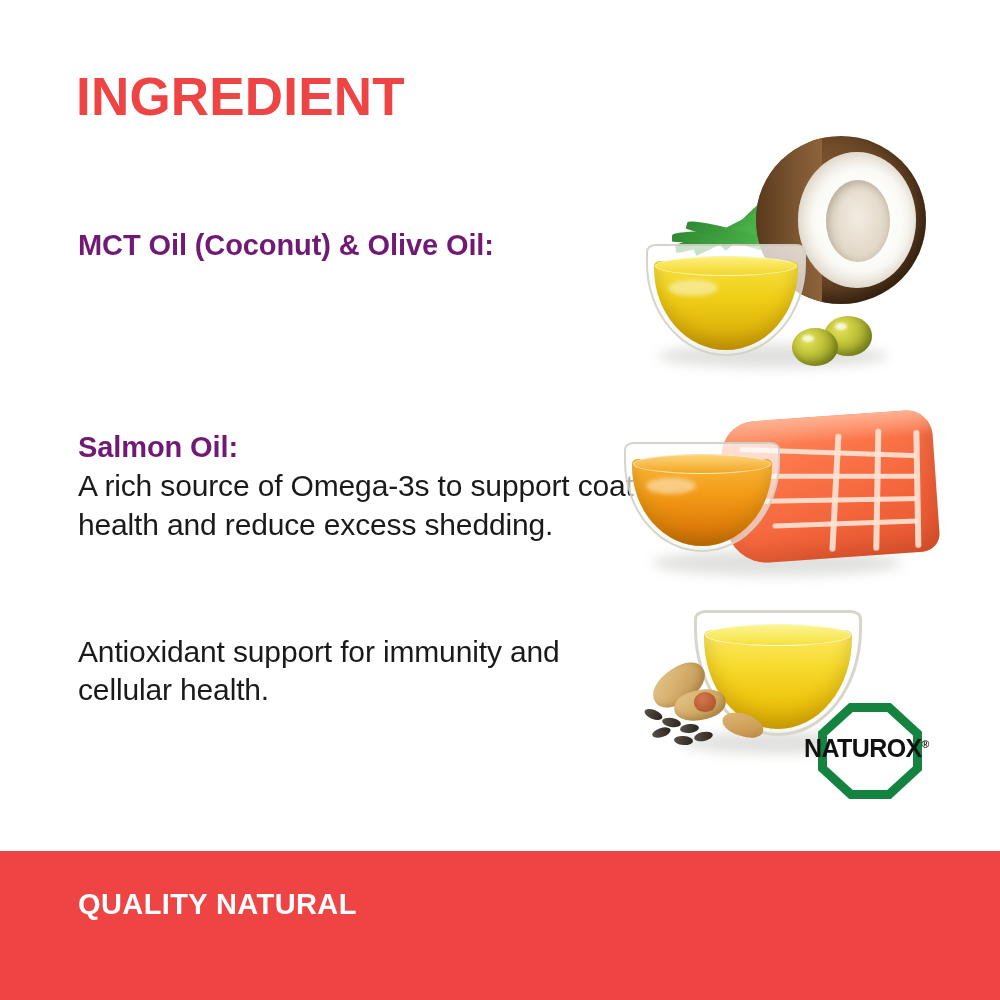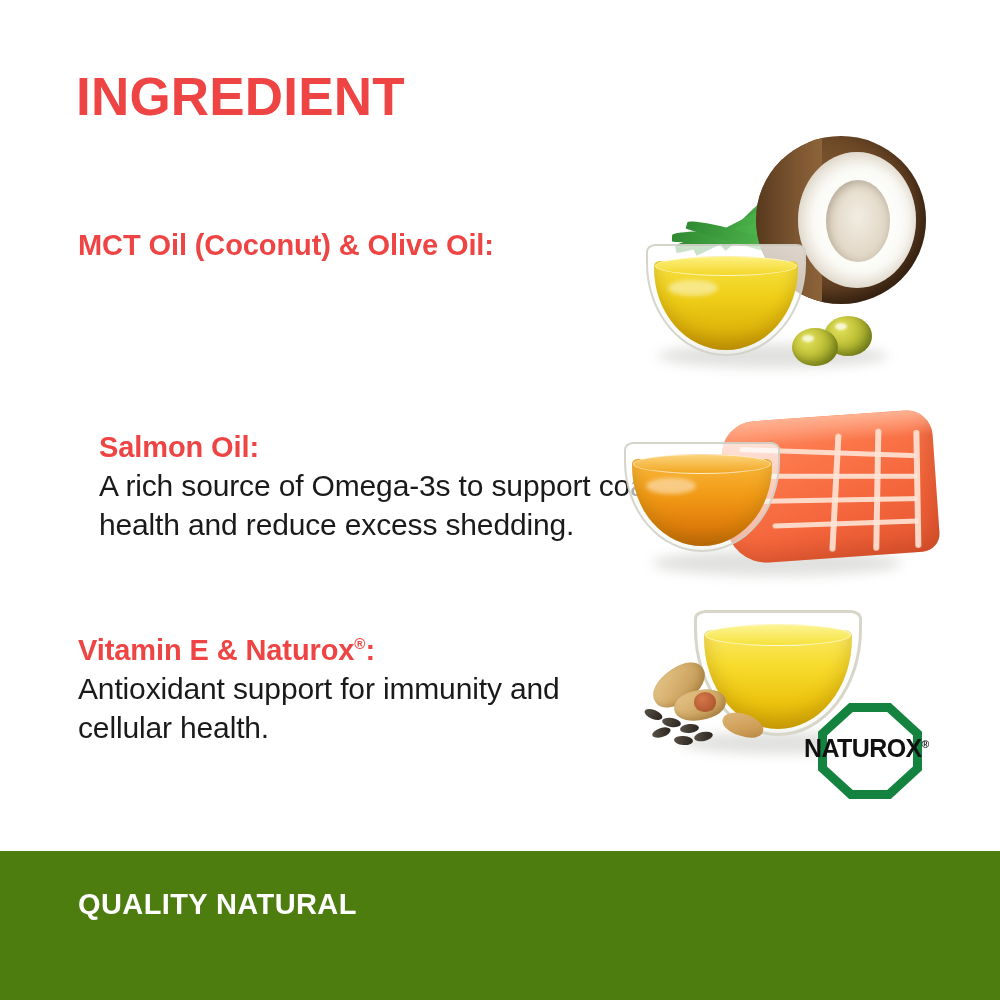--- a/index.html
+++ b/index.html
@@ -34,25 +34,25 @@
   }
   .page-title .tl { display: block; }
 
   
   .section {
     position: absolute;
     left: 78px;
     width: 560px;
   }
   .section-1 { top: 228px; }
-  .section-2 { top: 430px; margin-left: 21px; }
+  .section-2 { top: 430px; }
   .section-3 { top: 633px; }
 
   .section-heading {
-    color: #ef4444;
+    color: #701a75;
     font-size: 29px;
     font-weight: bold;
     line-height: 1.18;
     letter-spacing: -0.1px;
     margin-bottom: 3px;
   }
   .section-heading sup {
     font-size: 0.52em;
     vertical-align: super;
     line-height: 0;
@@ -277,21 +277,21 @@
     font-size: 0.42em;
     vertical-align: super;
     line-height: 0;
   }
 
   
   .bottom-banner {
     position: absolute;
     left: 0; top: 851px;
     width: 1000px; height: 149px;
-    background: #4d7c0f;
+    background: #ef4444;
   }
   .banner-text {
     position: absolute;
     left: 78px; top: 35px;
     color: #ffffff;
     font-size: 29px;
     font-weight: bold;
     line-height: 1.25;
     letter-spacing: 0.4px;
   }
@@ -362,21 +362,20 @@
 
     <div class="oil-bowl" style="left:12px; top:30px; width:156px; height:110px;">
       <div class="glass"></div>
       <div class="liquid" style="background: linear-gradient(180deg,#f9b93c 0%,#f29a16 42%,#e07d0b 78%,#c26607 100%);"></div>
       <div class="surface" style="background: linear-gradient(180deg,#fcd37a 0%,#f3a722 100%);"></div>
       <div class="shine"></div>
     </div>
   </div>
 
   <div class="section section-3">
-    <div class="section-heading"><span>Vitamin E &amp; Naturox</span><sup>®</sup><span>:</span></div>
     <div class="section-body">Antioxidant support for immunity and cellular health.</div>
   </div>
 
   <div class="art art-vitamin">
     <div class="shadow-soft" style="left:44px; top:126px; width:200px; height:22px;"></div>
 
     <div class="ve-bowl">
       <div class="glass"></div>
       <div class="liquid"></div>
       <div class="surface"></div>

